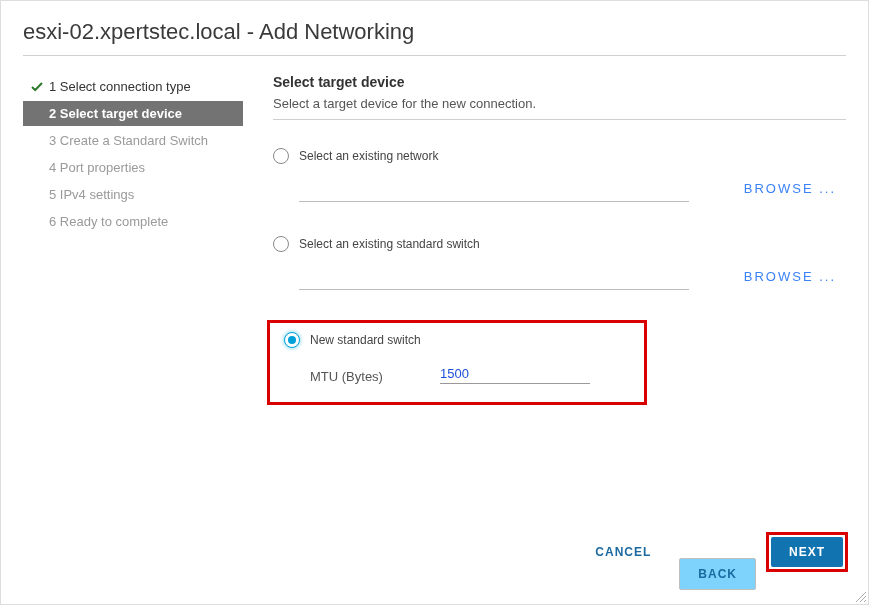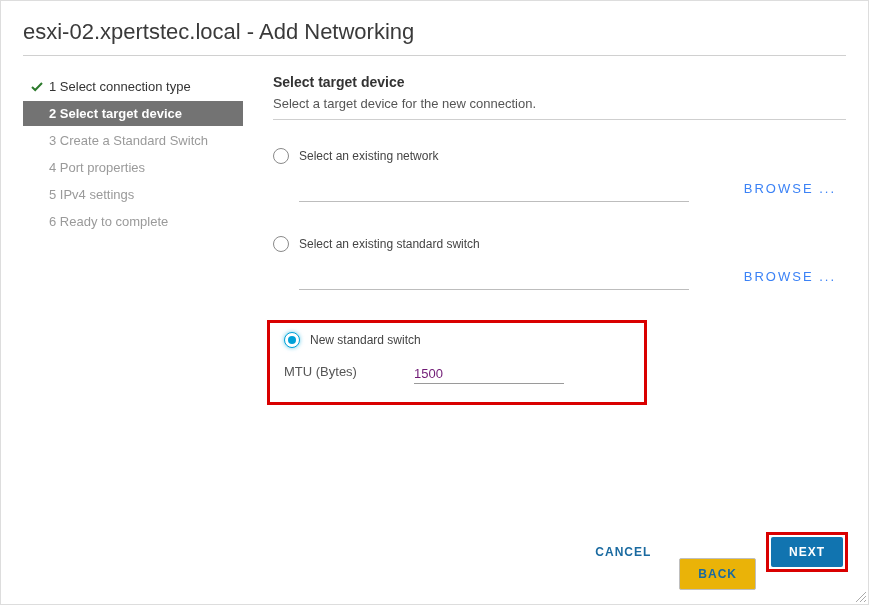--- a/index.html
+++ b/index.html
@@ -132,34 +132,35 @@
 
   .highlight-box {
     border: 3px solid #d90000;
     padding: 9px 14px 18px 14px;
     width: 380px;
     margin-left: -6px;
   }
 
   .mtu-row {
     display: flex;
-    align-items: flex-start;
+    align-items: flex-end;
     margin-top: 16px;
+    margin-left: 26px;
     font-size: 13px;
     color: #555;
   }
   .mtu-label { width: 130px; }
   .mtu-input {
     border: none;
     border-bottom: 1px solid #9a9a9a;
     font-size: 13px;
     width: 150px;
     padding: 2px 0;
     outline: none;
-    color: #701a75;
+    color: #1d4ed8;
   }
 
   
   .footer {
     position: absolute;
     bottom: 14px;
     right: 20px;
     display: flex;
     align-items: center;
     gap: 10px;
@@ -170,21 +171,21 @@
     padding: 8px 18px;
     cursor: pointer;
     font-weight: 600;
   }
   .btn-cancel {
     background: none;
     border: none;
     color: #1a6aa0;
   }
   .btn-back {
-    background: #eab308;
+    background: #7dd3fc;
     border: 1px solid #bfbfbf;
     color: #1a6aa0;
     border-radius: 2px;
     margin-top: 44px;
   }
   .btn-next-wrap {
     border: 3px solid #d90000;
     padding: 2px;
     display: inline-flex;
   }

